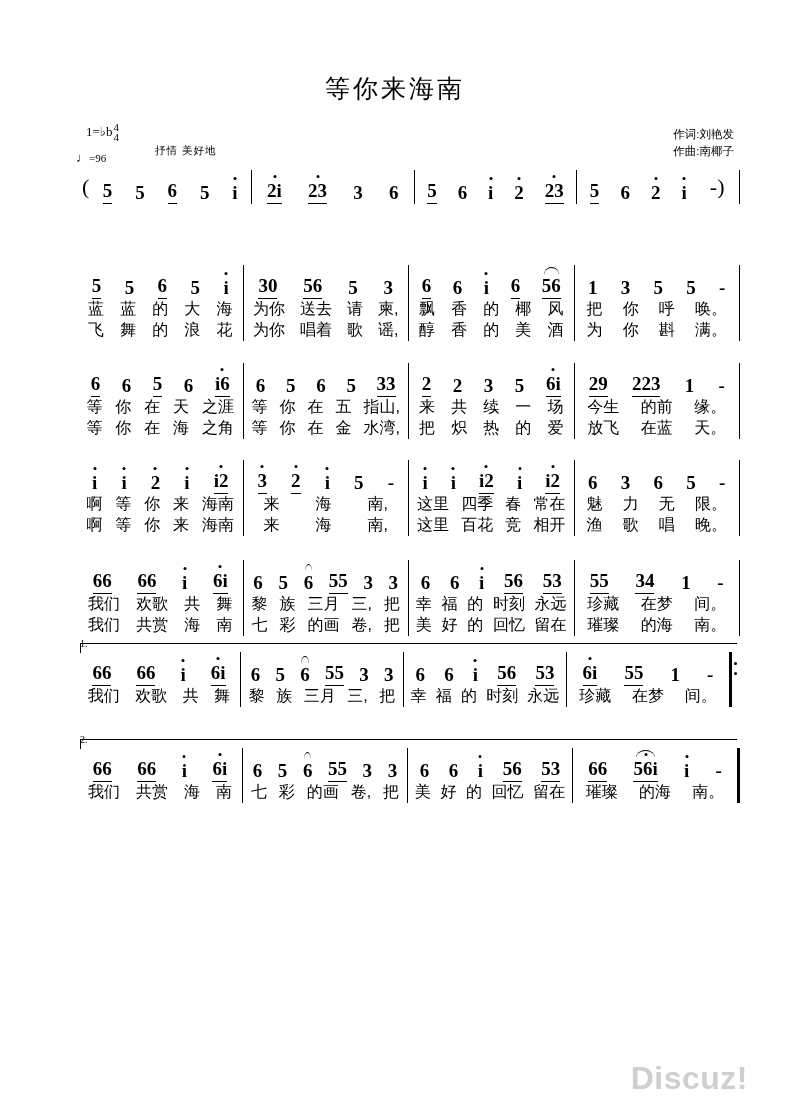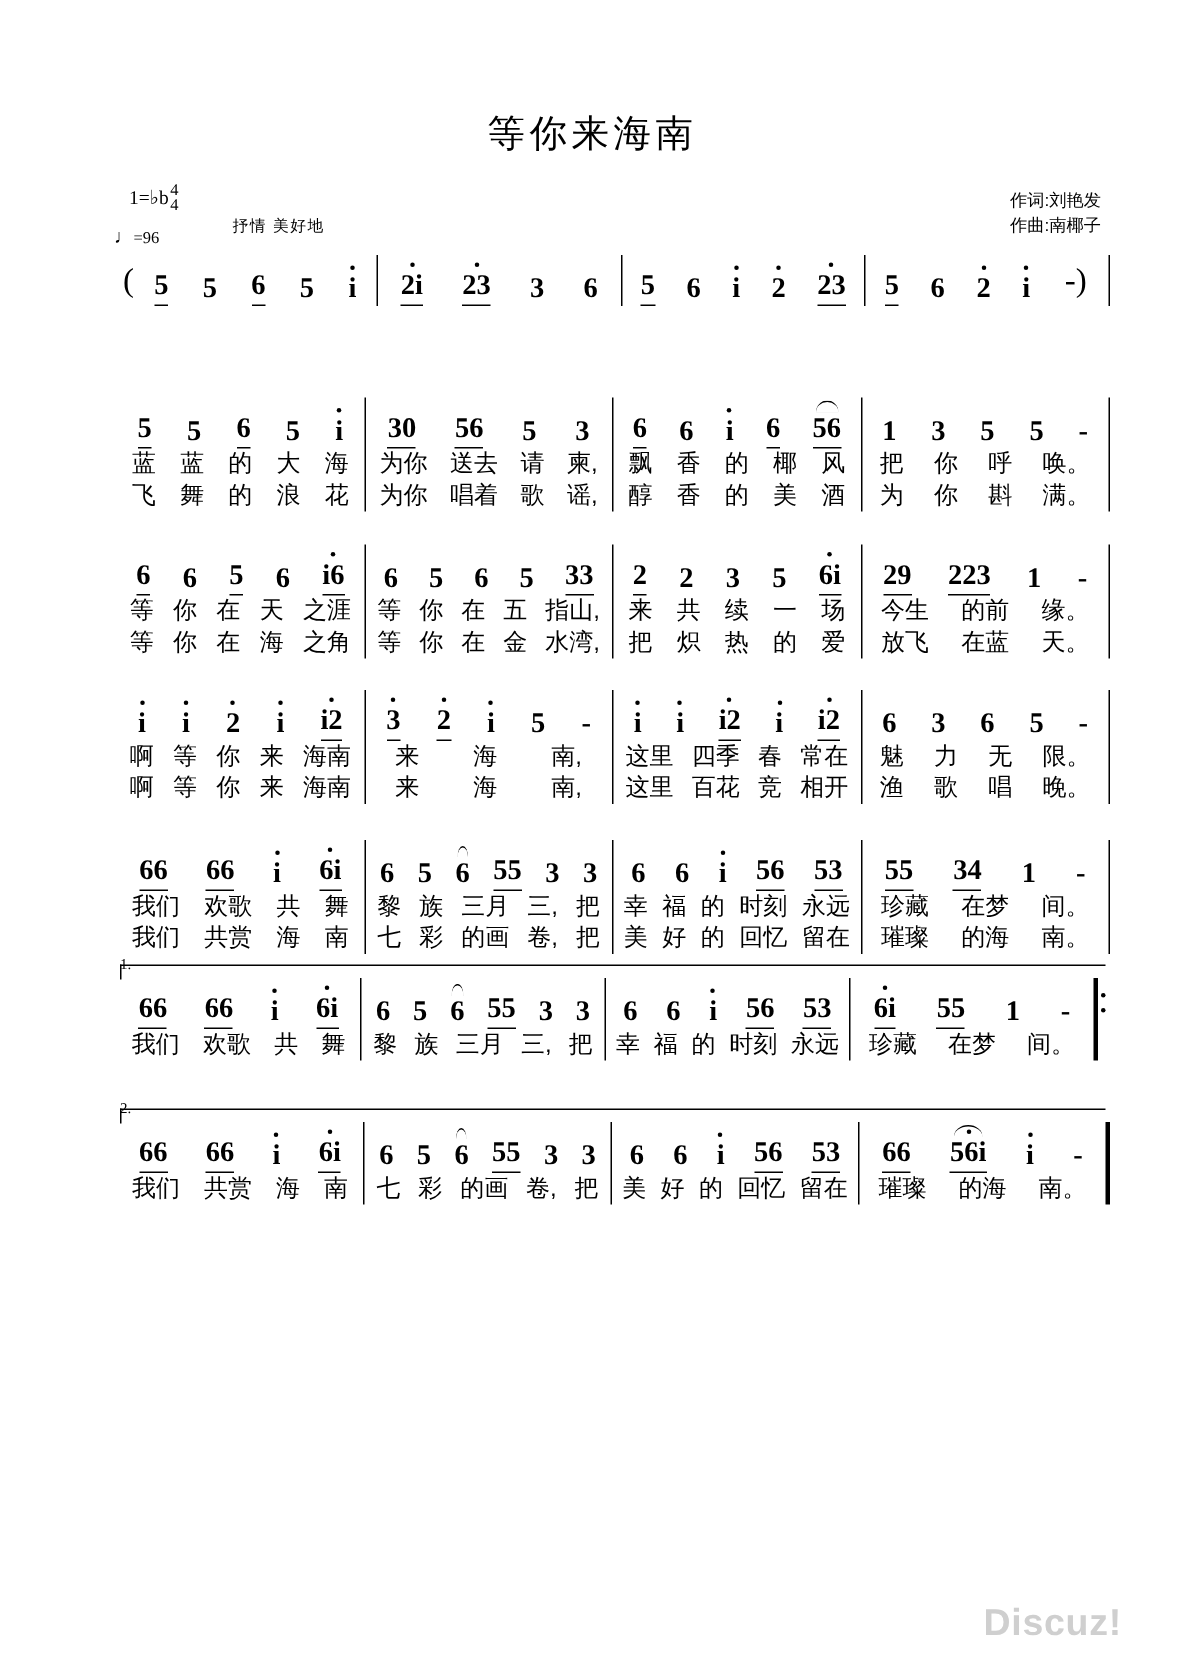--- a/index.html
+++ b/index.html
@@ -173,21 +173,21 @@
     top: -9px;
     height: 9px;
     border-left: 1.2px solid #000;
     border-top: 1.2px solid #000;
   }
 
   .watermark {
     position: absolute;
     right: 42px;
     bottom: 22px;
-    font-size: 25px;
+    font-size: 32px;
     color: #cfcfcf;
     font-family: "Liberation Sans", sans-serif;
     font-weight: bold;
     letter-spacing: 0.5px;
   }
   .paren {
     font-size: 22px;
     font-family: "Liberation Serif", serif;
     align-self: center;
     padding: 0 2px;

